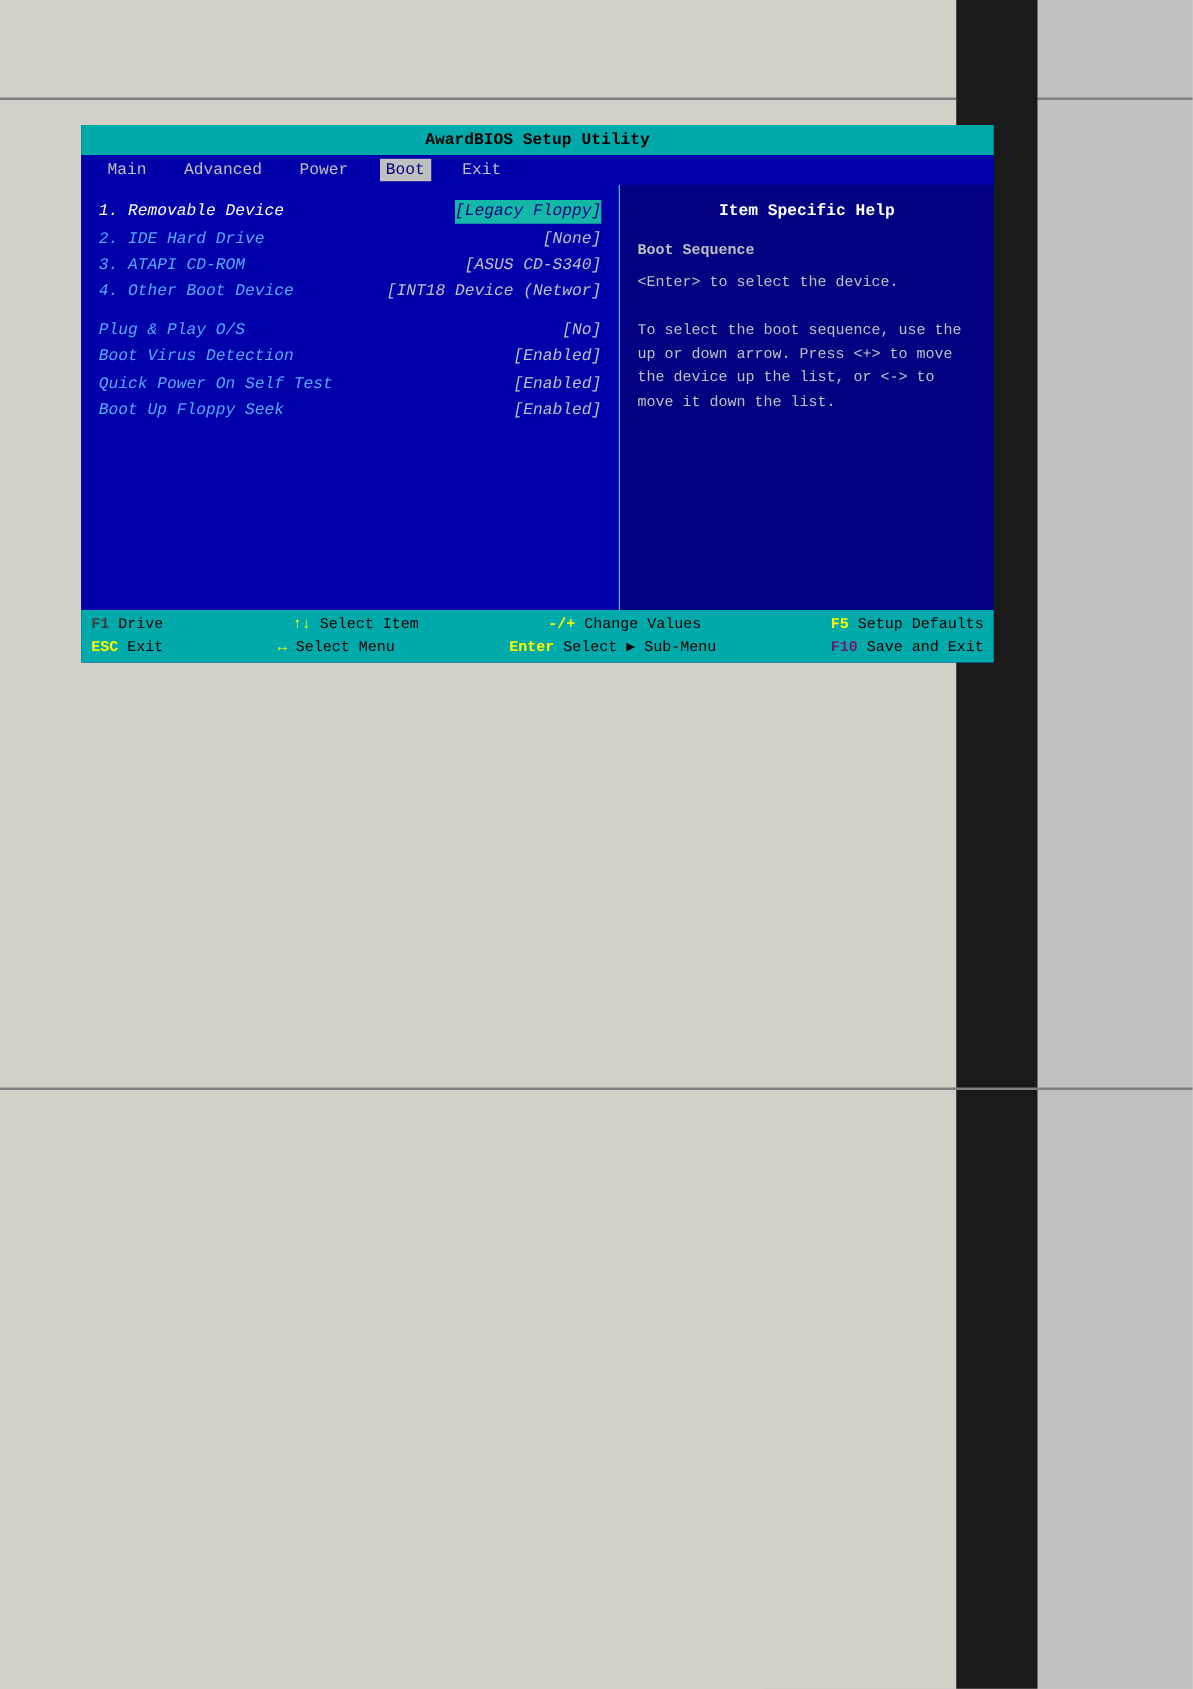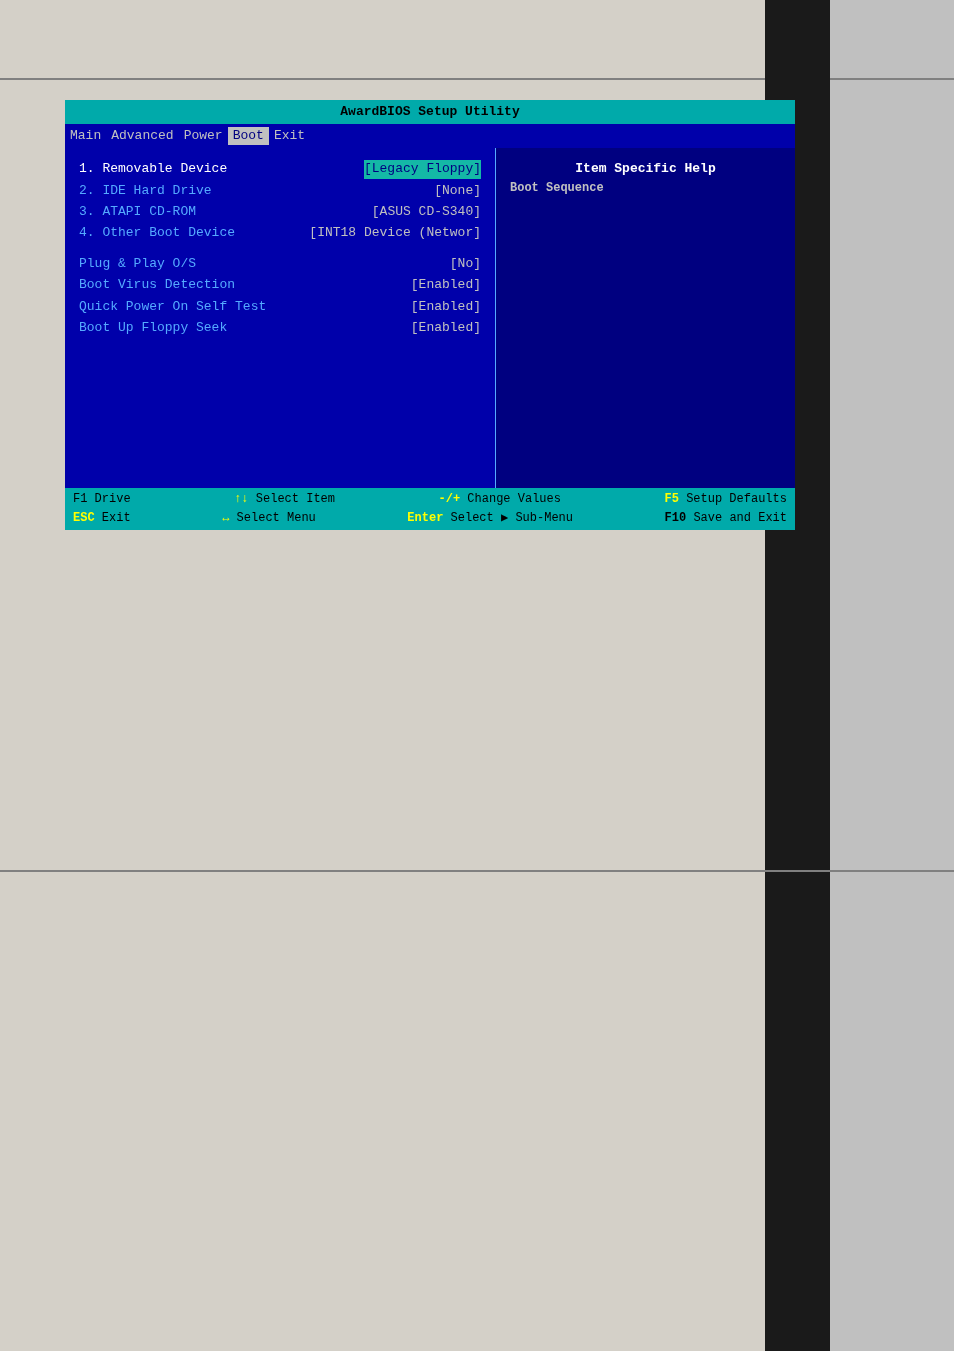--- a/index.html
+++ b/index.html
@@ -58,22 +58,23 @@
       text-align: center;
       padding: 3px 0;
       font-weight: bold;
       font-size: 13px;
     }
 
     
     .bios-menu-bar {
       background-color: #0000aa;
       color: #c0c0c0;
-      padding: 3px 0;
+      padding: 3px 16px;
       display: flex;
+      gap: 20px;
     }
 
     .bios-menu-item {
       color: #c0c0c0;
       cursor: pointer;
       padding: 0 5px;
     }
 
     .bios-menu-item.active {
       background-color: #c0c0c0;
@@ -86,20 +87,21 @@
       gap: 0;
     }
 
     
     .bios-left {
       background-color: #0000aa;
       color: #c0c0c0;
       padding: 12px 14px;
       width: 430px;
       min-height: 340px;
+      font-style: italic;
     }
 
     .boot-item {
       margin-bottom: 3px;
       display: flex;
       justify-content: space-between;
       gap: 10px;
     }
 
     .boot-item-label {
@@ -130,20 +132,21 @@
       background-color: #000080;
       color: #c0c0c0;
       padding: 12px 14px;
       flex: 1;
       border-left: 1px solid #55aaff;
     }
 
     .help-title {
       color: #ffffff;
       text-align: center;
+      margin-bottom: 12px;
       font-weight: bold;
     }
 
     .help-text {
       color: #c0c0c0;
       font-size: 12px;
       line-height: 1.5;
     }
 
     
@@ -218,29 +221,33 @@
           <span class="boot-item-label">Boot Up Floppy Seek</span>
           <span class="boot-item-value">[Enabled]</span>
         </div>
 
       </div>
 
       <div class="bios-right">
         <div class="help-title">Item Specific Help</div>
         <div class="help-text">
           <div style="margin-bottom:8px; font-weight:bold;">Boot Sequence</div>
+          <div style="font-size:12px; line-height:1.6;">
+            &lt;Enter&gt; to select the device.<br><br>
+            To select the boot sequence, use the up or down arrow. Press &lt;+&gt; to move the device up the list, or &lt;-&gt; to move it down the list.
+          </div>
         </div>
       </div>
 
     </div>
 
     <div style="background-color:#00aaaa; color:#000000; padding:3px 8px; font-size:12px;">
       <div style="display:flex; justify-content:space-between; margin-bottom:2px;">
         <span>
-          <span style="color:#000000; font-weight:normal;">F1</span>
+          <span style="color:#404040; font-weight:bold;">F1</span>
           <span> Drive</span>
         </span>
         <span>
           <span style="color:#ffff00; font-weight:bold;">↑↓</span>
           <span> Select Item</span>
         </span>
         <span>
           <span style="color:#ffff00; font-weight:bold;">-/+</span>
           <span> Change Values</span>
         </span>
@@ -256,21 +263,21 @@
         </span>
         <span>
           <span style="color:#ffff00; font-weight:bold;">↔</span>
           <span> Select Menu</span>
         </span>
         <span>
           <span style="color:#ffff00; font-weight:bold;">Enter</span>
           <span> Select ▶ Sub-Menu</span>
         </span>
         <span>
-          <span style="color:#000000; font-weight:bold;">F10</span>
+          <span style="color:#701a75; font-weight:bold;">F10</span>
           <span> Save and Exit</span>
         </span>
       </div>
     </div>
 
   </div>
 
   <div class="bottom-line"></div>
 
 </div>

